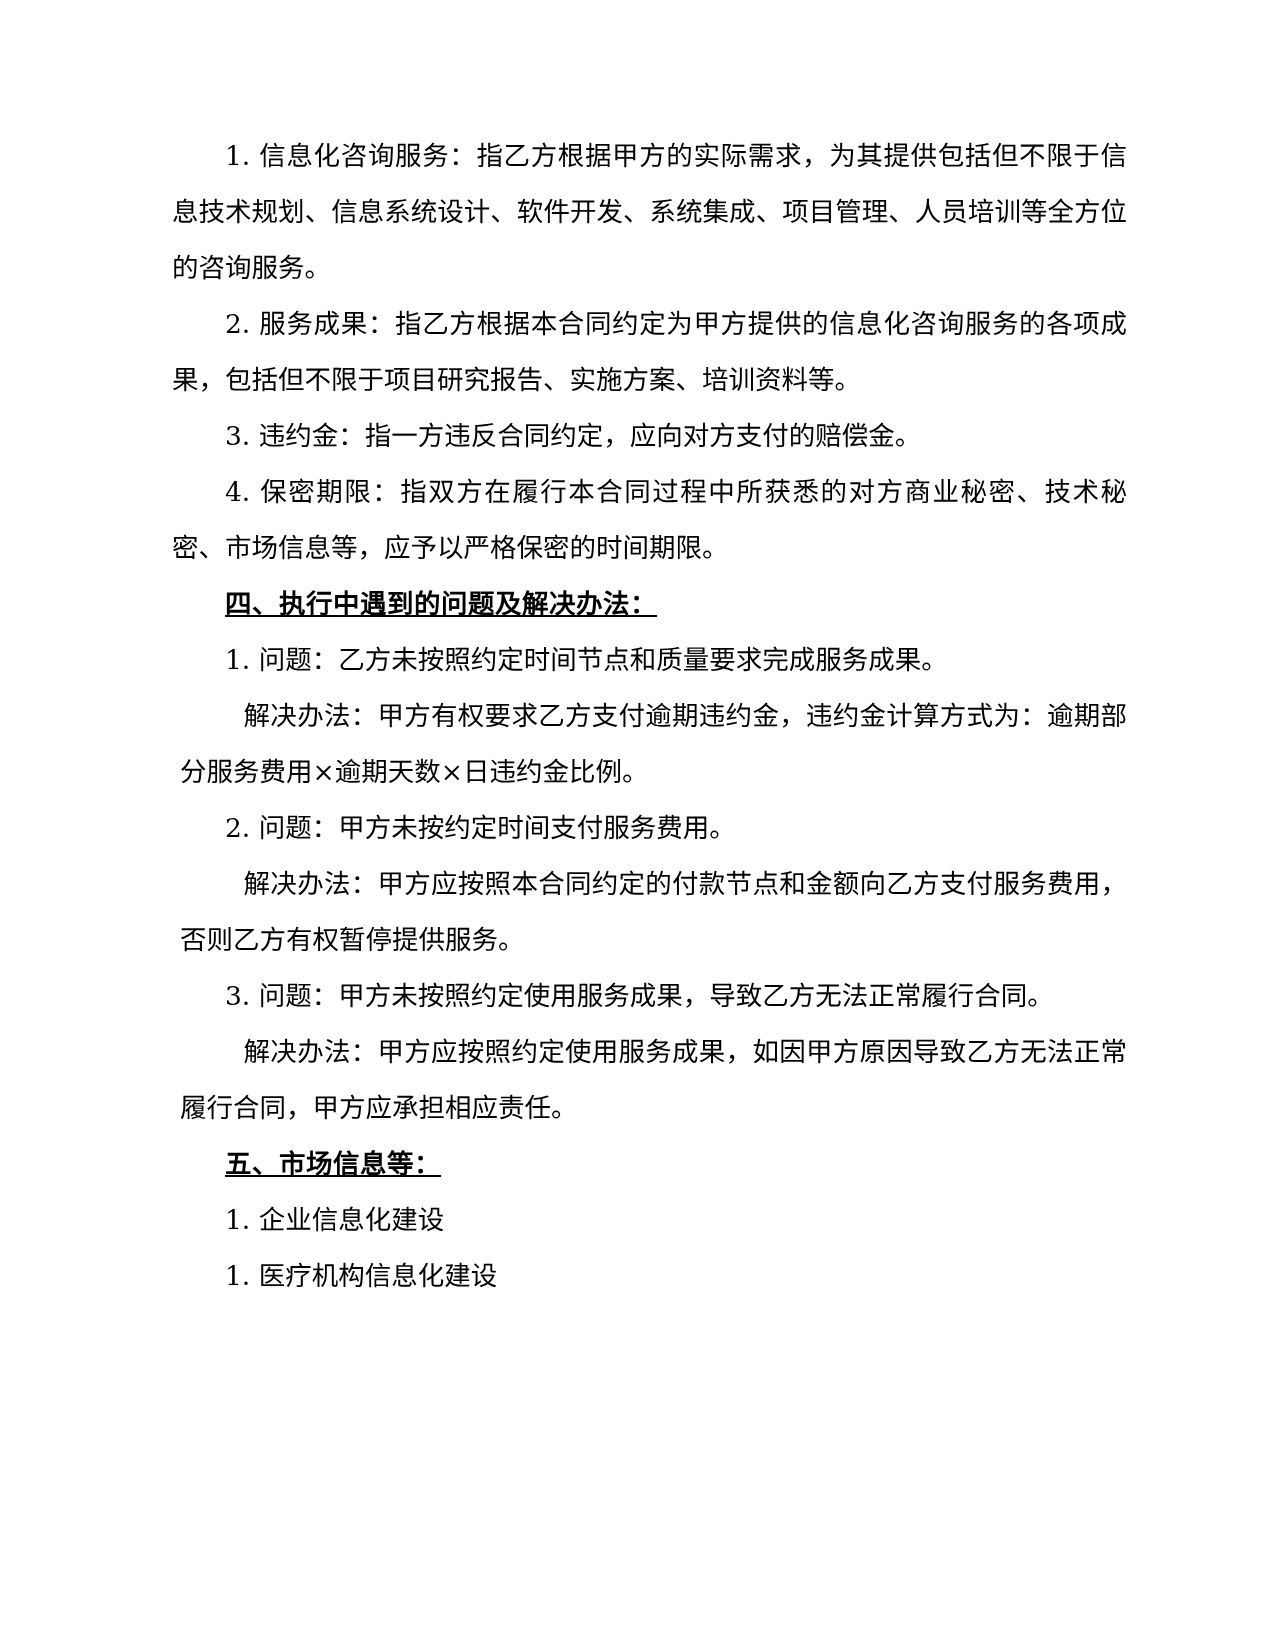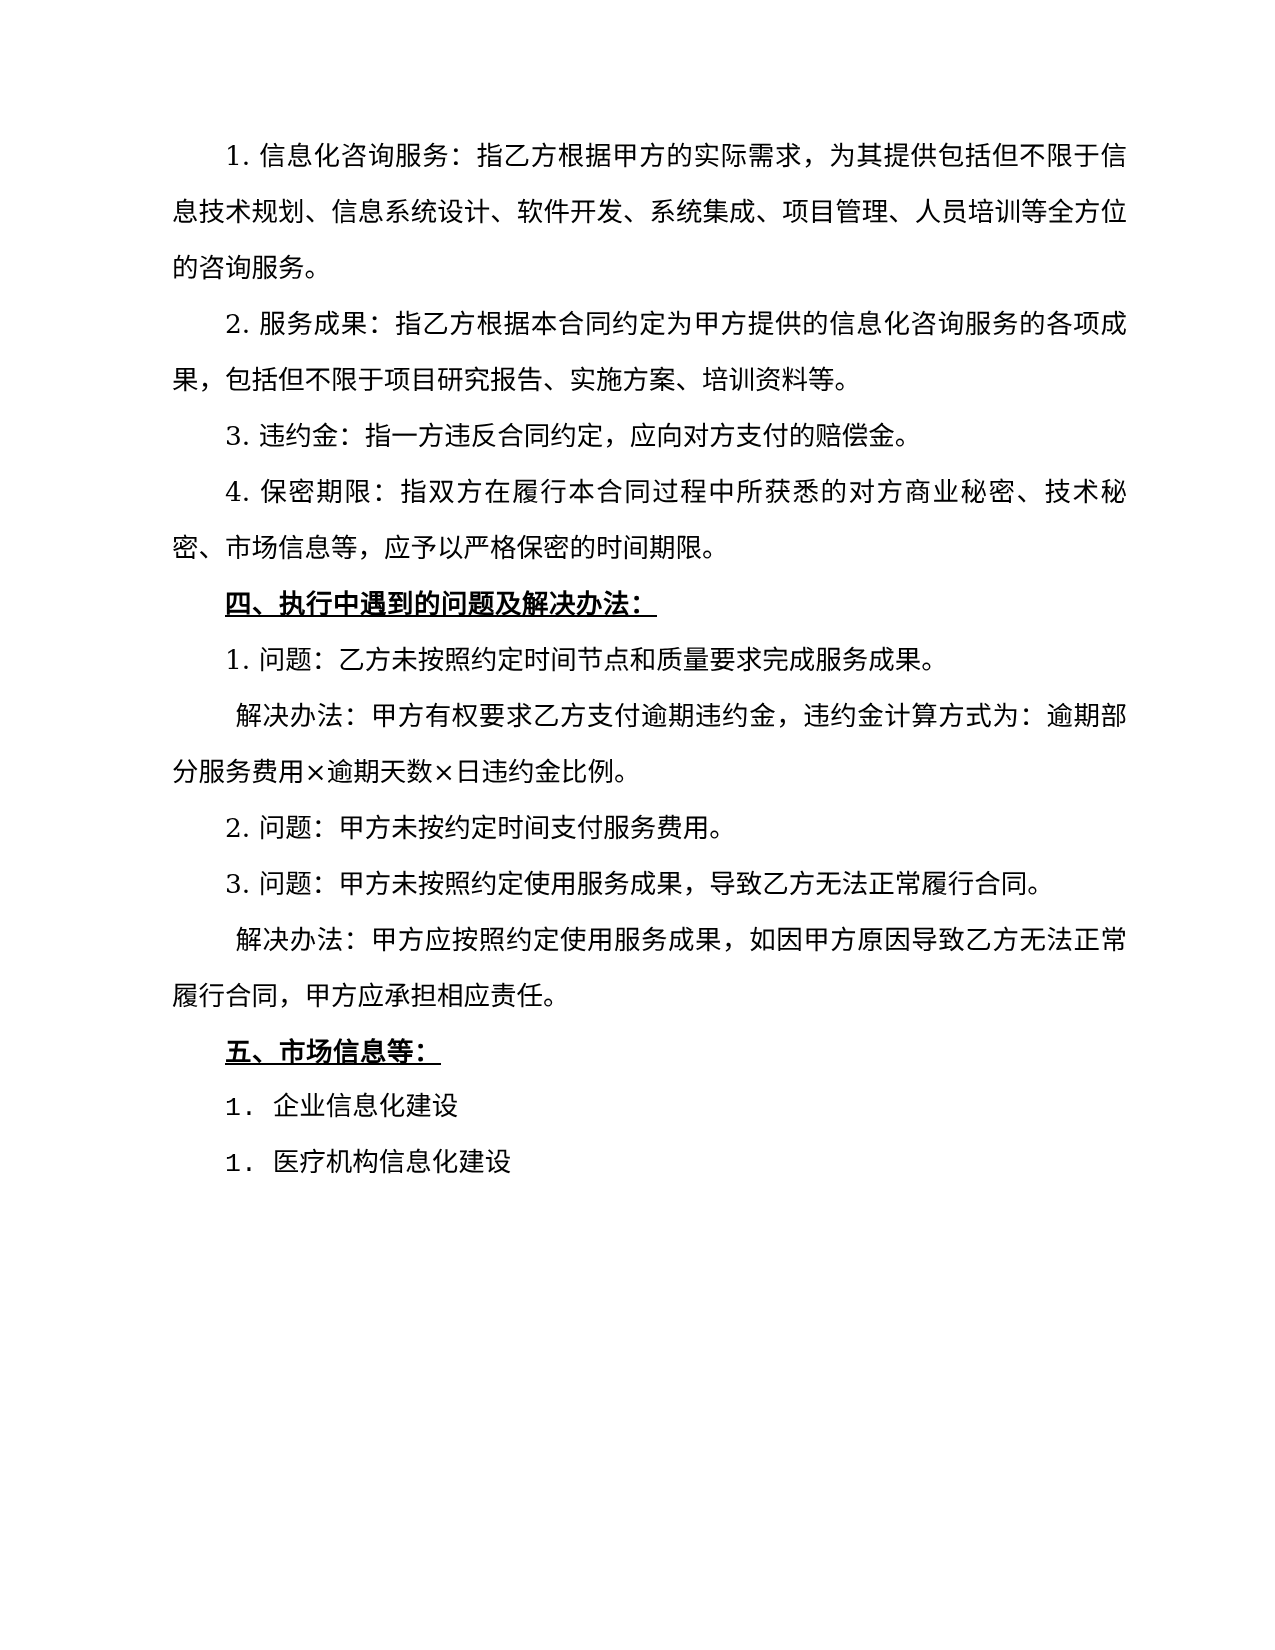--- a/index.html
+++ b/index.html
@@ -24,49 +24,50 @@
   p {
     margin: 0;
     text-align: justify;
     text-justify: inter-ideograph;
   }
   .indent {
     text-indent: 2em;
   }
   .indent-deep {
     text-indent: 2.4em;
+    margin-left: 8px;
   }
   .heading {
     text-indent: 2em;
     font-weight: bold;
     letter-spacing: 0.5px;
     text-decoration: underline;
   }
   .list-line {
     text-indent: 2em;
-    font-family: Liberation Mono, monospace;
   }
 </style>
 </head>
 <body>
 
 <div class="page">
   <div class="doc-body">
 
     <p class="indent">1. 信息化咨询服务：指乙方根据甲方的实际需求，为其提供包括但不限于信息技术规划、信息系统设计、软件开发、系统集成、项目管理、人员培训等全方位的咨询服务。</p>
     <p class="indent">2. 服务成果：指乙方根据本合同约定为甲方提供的信息化咨询服务的各项成果，包括但不限于项目研究报告、实施方案、培训资料等。</p>
     <p class="indent">3. 违约金：指一方违反合同约定，应向对方支付的赔偿金。</p>
     <p class="indent">4. 保密期限：指双方在履行本合同过程中所获悉的对方商业秘密、技术秘密、市场信息等，应予以严格保密的时间期限。</p>
 
     <p class="heading">四、执行中遇到的问题及解决办法：</p>
 
     <p class="indent">1. 问题：乙方未按照约定时间节点和质量要求完成服务成果。</p>
     <p class="indent-deep">解决办法：甲方有权要求乙方支付逾期违约金，违约金计算方式为：逾期部分服务费用×逾期天数×日违约金比例。</p>
 
     <p class="indent">2. 问题：甲方未按约定时间支付服务费用。</p>
+    <p class="indent-deep">解决办法：甲方应按照本合同约定的付款节点和金额向乙方支付服务费用，否则乙方有权暂停提供服务。</p>
 
     <p class="indent">3. 问题：甲方未按照约定使用服务成果，导致乙方无法正常履行合同。</p>
     <p class="indent-deep">解决办法：甲方应按照约定使用服务成果，如因甲方原因导致乙方无法正常履行合同，甲方应承担相应责任。</p>
 
     <p class="heading">五、市场信息等：</p>
 
     <p class="list-line">1. 企业信息化建设</p>
     <p class="list-line">1. 医疗机构信息化建设</p>
 
   </div>

